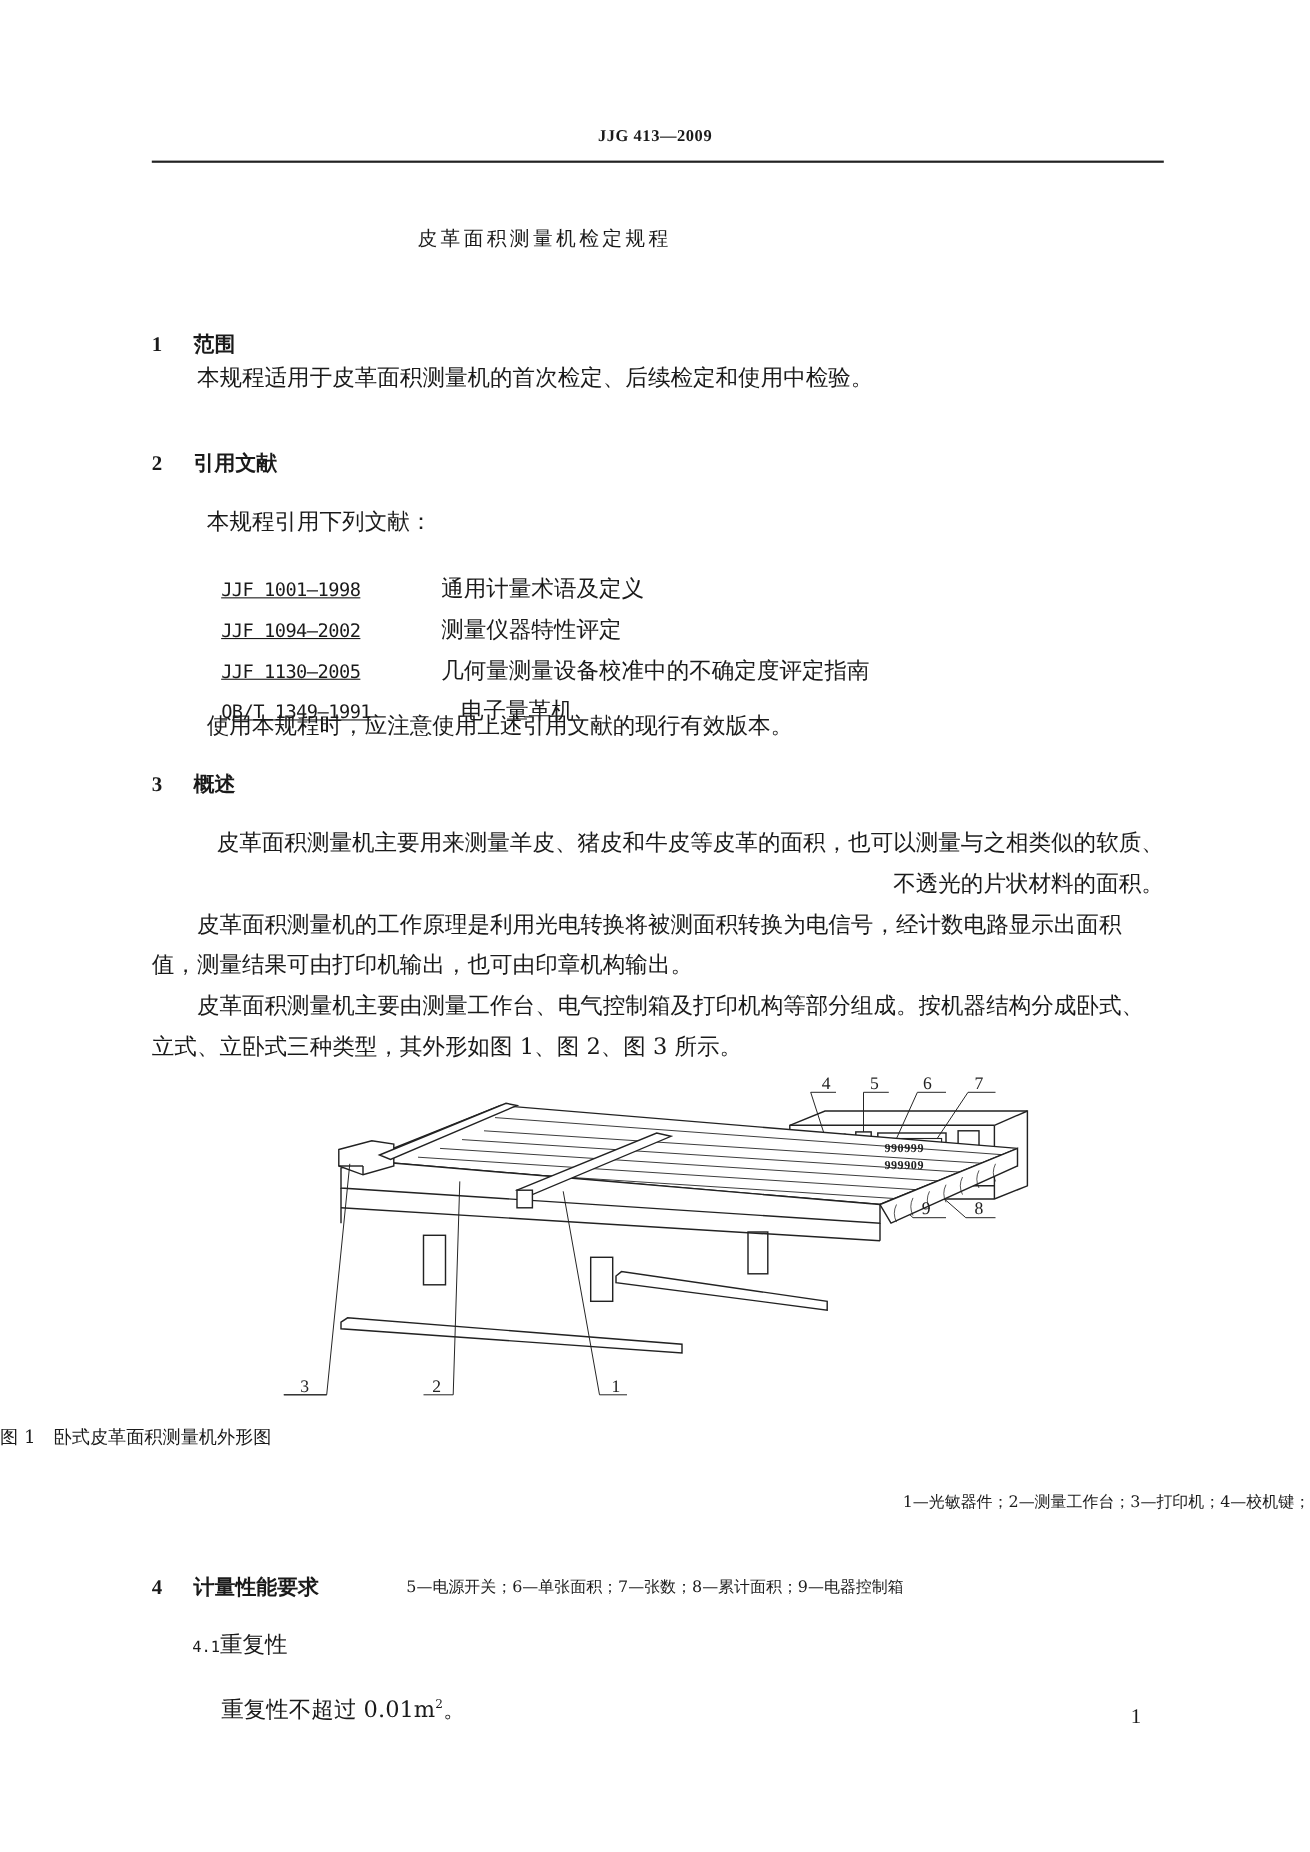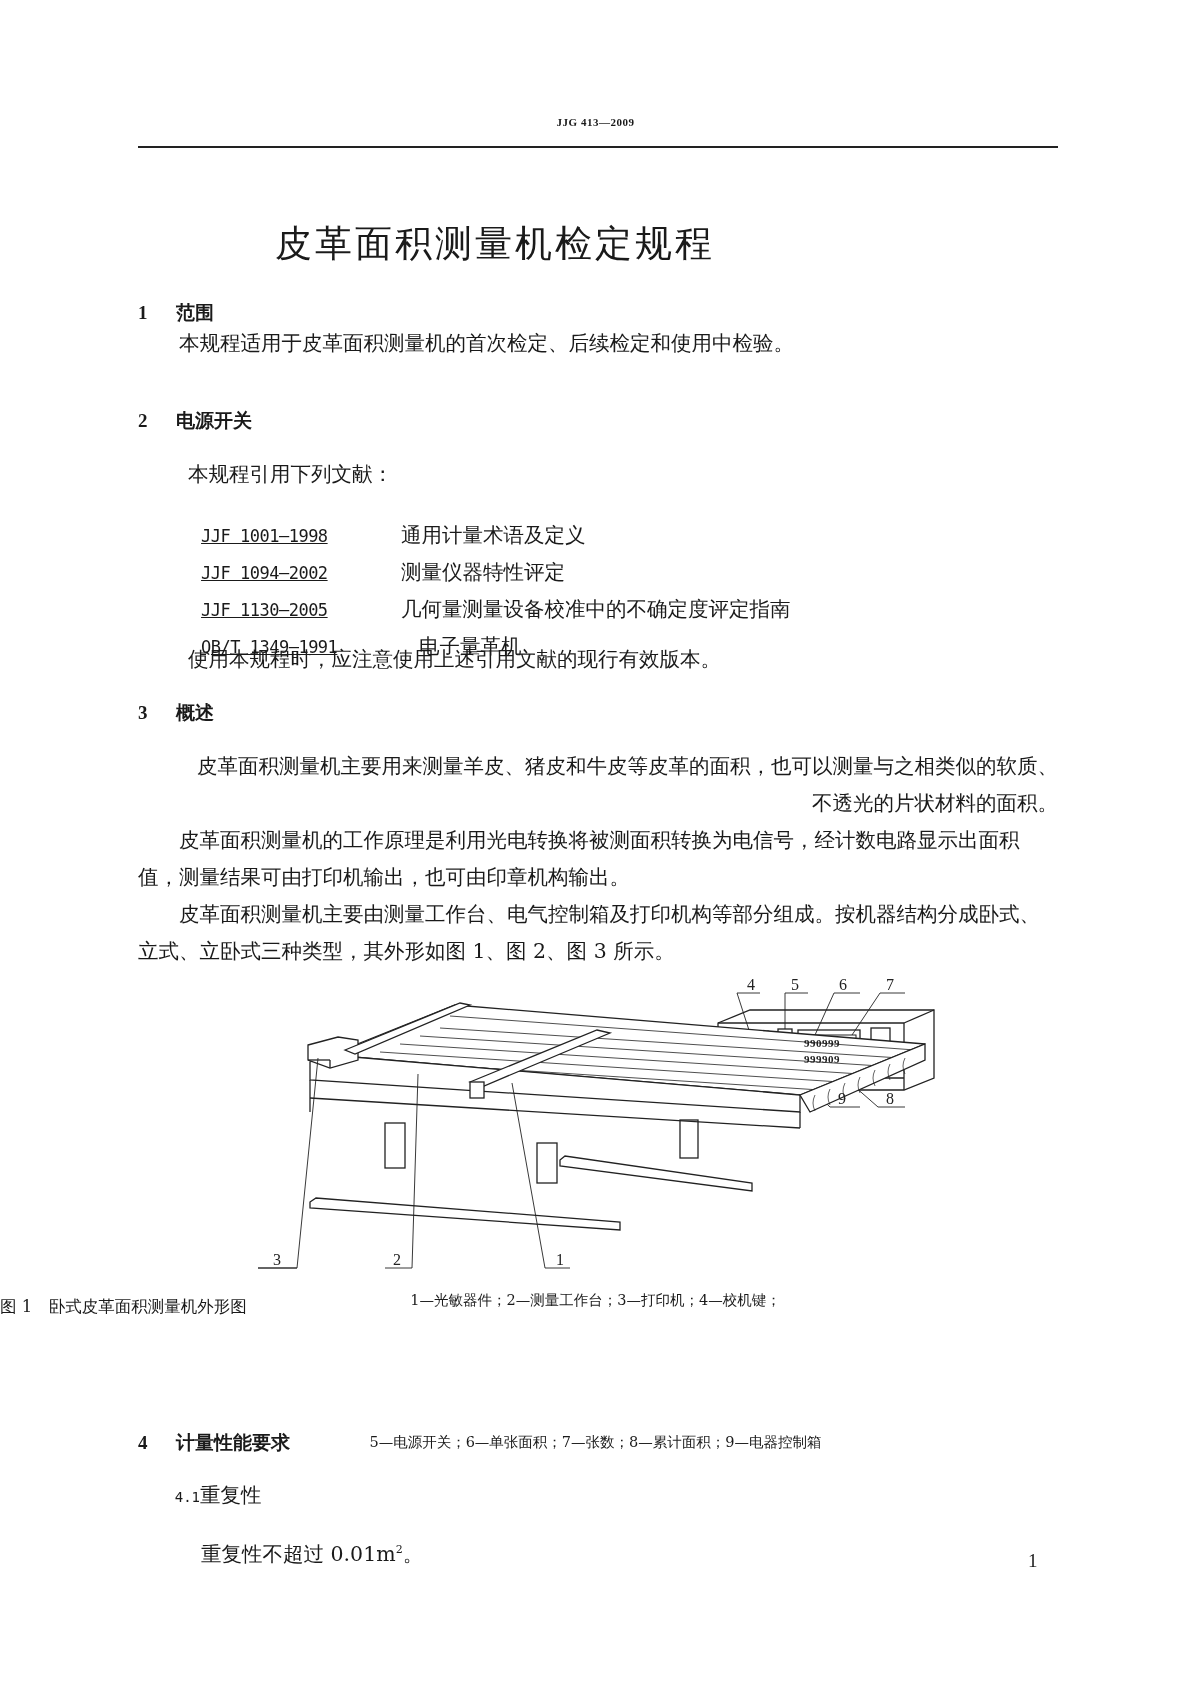--- a/index.html
+++ b/index.html
@@ -1,23 +1,23 @@
 <!DOCTYPE html>
 <html><head>
 <meta charset="utf-8">
 <style>
   html, body { margin: 0; padding: 0; background: #ffffff; }
   body { width: 1191px; height: 1684px; position: relative; overflow: hidden;
          font-family: "DejaVu Serif", "Liberation Serif", serif; color: #1a1a1a; }
   .abs { position: absolute; }
   .header-code { left: 0; width: 1191px; top: 116px; text-align: center;
-                 font-family: "Liberation Serif", serif; font-weight: bold; font-size: 11px; letter-spacing: 0.5px; }
+                 font-family: "Liberation Serif", serif; font-weight: bold; font-size: 15px; letter-spacing: 0.5px; }
   .header-rule { left: 138px; width: 920px; top: 146px; height: 0; border-top: 2px solid #222; }
   .title { left: 0; width: 990px; top: 205px; text-align: center;
-           font-family: "DejaVu Sans", sans-serif; font-size: 37px; letter-spacing: 3px; margin-top: 14px; }
+           font-family: "DejaVu Sans", sans-serif; font-size: 18px; letter-spacing: 3px; }
   .sec { left: 138px; font-family: "DejaVu Sans", sans-serif; font-weight: bold; font-size: 19px; }
   .sec .num { display: inline-block; width: 38px; font-family: "Liberation Serif", serif; }
   .para { left: 138px; width: 920px; font-size: 20.5px; line-height: 37px; }
   .indent { text-indent: 2em; }
   .line { left: 188px; font-size: 20.5px; white-space: pre; }
   .ref-code { display: inline-block; min-width: 200px; font-family: "DejaVu Sans Mono", "Liberation Mono", monospace; font-size: 17px; letter-spacing: -0.5px; text-decoration: underline; }
   .fig-caption { left: 0; width: 1091px; text-align: left; font-size: 16.5px; }
   .fig-legend { left: 0; width: 1191px; text-align: center; font-size: 14.5px; }
   .subsec { left: 138px; font-size: 20.5px; }
   .subsec .num { display: inline-block; width: 62px; font-family: "DejaVu Sans Mono", monospace; font-size: 14px; text-align: right; }
@@ -31,21 +31,21 @@
 <div class="abs header-rule"></div>
 
 <div class="abs title">皮革面积测量机检定规程</div>
 
 <div class="abs sec" style="top:300px;">
   <span class="num">1</span><span>范围</span>
 </div>
 <div class="abs para indent" style="top:325px;">本规程适用于皮革面积测量机的首次检定、后续检定和使用中检验。</div>
 
 <div class="abs sec" style="top:408px;">
-  <span class="num">2</span><span>电源开关</span>
+  <span class="num">2</span><span>引用文献</span>
 </div>
 <div class="abs line" style="top:460px;">本规程引用下列文献：</div>
 <div class="abs line" style="top:497px;">
   <span class="ref-code">JJF 1001—1998</span><span>通用计量术语及定义</span>
 </div>
 <div class="abs line" style="top:534px;">
   <span class="ref-code">JJF 1094—2002</span><span>测量仪器特性评定</span>
 </div>
 <div class="abs line" style="top:571px;">
   <span class="ref-code">JJF 1130—2005</span><span>几何量测量设备校准中的不确定度评定指南</span>
@@ -195,21 +195,21 @@
     <text x="886" y="990">7</text>
     <text x="838" y="1104">9</text>
     <text x="886" y="1104">8</text>
     <text x="273" y="1265">3</text>
     <text x="393" y="1265">2</text>
     <text x="556" y="1265">1</text>
   </g>
 </svg>
 
 <div class="abs fig-caption" style="top:1296px;">图 1　卧式皮革面积测量机外形图</div>
-<div class="abs fig-legend" style="top:1291px;">1—光敏器件；2—测量工作台；3—打印机；4—校机键；</div>
+<div class="abs fig-legend" style="top:1356px;text-align:right;">1—光敏器件；2—测量工作台；3—打印机；4—校机键；</div>
 <div class="abs fig-legend" style="top:1433px;">5—电源开关；6—单张面积；7—张数；8—累计面积；9—电器控制箱</div>
 
 <div class="abs sec" style="top:1430px;">
   <span class="num">4</span><span>计量性能要求</span>
 </div>
 <div class="abs subsec" style="top:1481px;">
   <span class="num">4.1</span><span>重复性</span>
 </div>
 <div class="abs line" style="top:1516px;">
   <span>重复性不超过 0.01m</span><sup style="font-size:11px;">2</sup><span>。</span>

